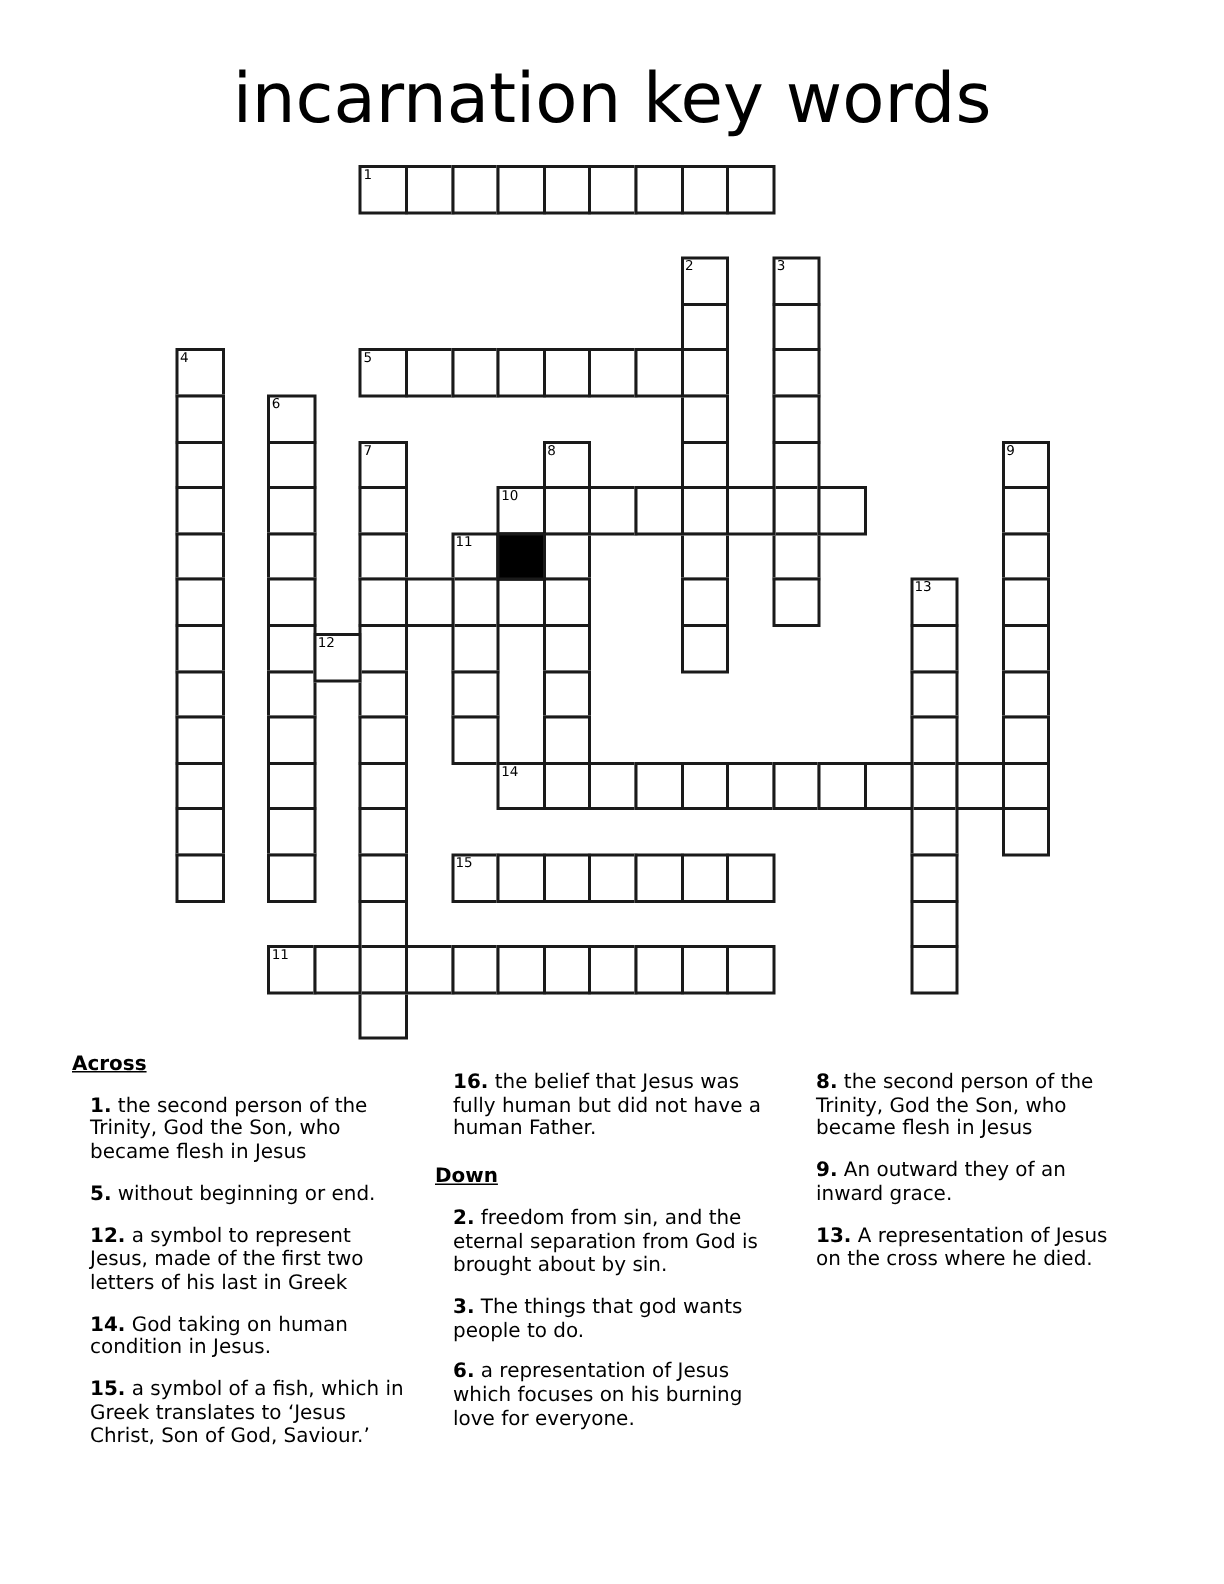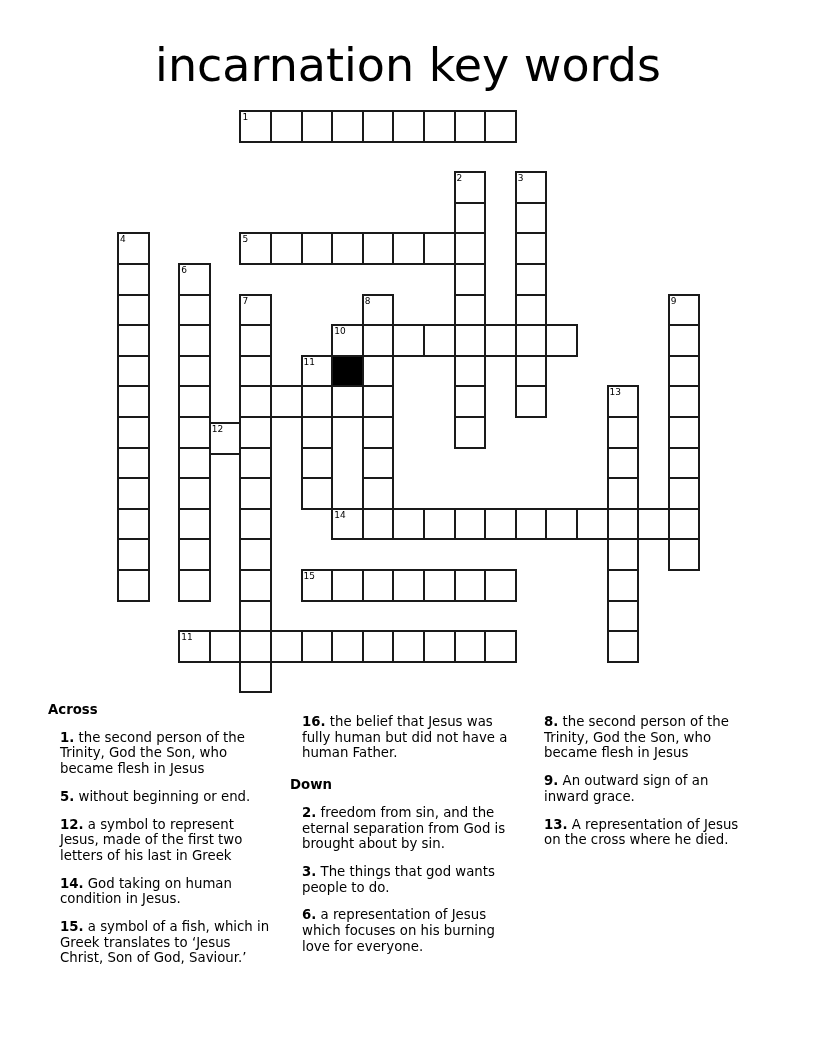--- a/index.html
+++ b/index.html
@@ -9,21 +9,21 @@
              font-size: 46px; line-height: 62px; font-family: "DejaVu Sans", sans-serif;
              letter-spacing: 0px; }
     .grid { position: absolute; left: 117px; top: 110px; width: 600px; height: 600px; }
     .cell { position: absolute; box-sizing: border-box; width: 32.6px; height: 32.6px;
             border: 2px solid #1a1a1a; background: #fff; }
     .cell.black { background: #000; }
     .cell .num { position: absolute; left: 1px; top: 0px; font-size: 9px; line-height: 10px;
                  font-family: "DejaVu Sans", sans-serif; color: #000; }
     .clues { position: absolute; top: 702px; font-size: 13.3px; line-height: 15.7px;
              font-family: "DejaVu Sans", sans-serif; }
-    .clues .hdr { font-weight: bold; margin-bottom: 2px; }
+    .clues .hdr { font-weight: bold; text-decoration: underline; margin-bottom: 2px; }
     .clues .clue { margin: 12px; }
     .clues .clue b { font-weight: bold; }
     .clues .gap { height: 4px; }
     .col1 { left: 48px; width: 236px; }
     .col2 { left: 290px; width: 236px; }
     .col3 { left: 532px; width: 236px; }
   </style>
 </head>
 <body>
 
@@ -212,15 +212,15 @@
   <p class="clue"><b>16.</b><span> the belief that Jesus was fully human but did not have a human Father.</span></p>
   <div class="gap"></div>
   <div class="hdr">Down</div>
   <p class="clue"><b>2.</b><span> freedom from sin, and the eternal separation from God is brought about by sin.</span></p>
   <p class="clue"><b>3.</b><span> The things that god wants people to do.</span></p>
   <p class="clue"><b>6.</b><span> a representation of Jesus which focuses on his burning love for everyone.</span></p>
 </div>
 
 <div class="clues col3">
   <p class="clue"><b>8.</b><span> the second person of the Trinity, God the Son, who became flesh in Jesus</span></p>
-  <p class="clue"><b>9.</b><span> An outward sign of an inward grace.</span></p>
+  <p class="clue"><b>9.</b><span> An outward they of an inward grace.</span></p>
   <p class="clue"><b>13.</b><span> A representation of Jesus on the cross where he died.</span></p>
 </div>
 
 </body></html>

